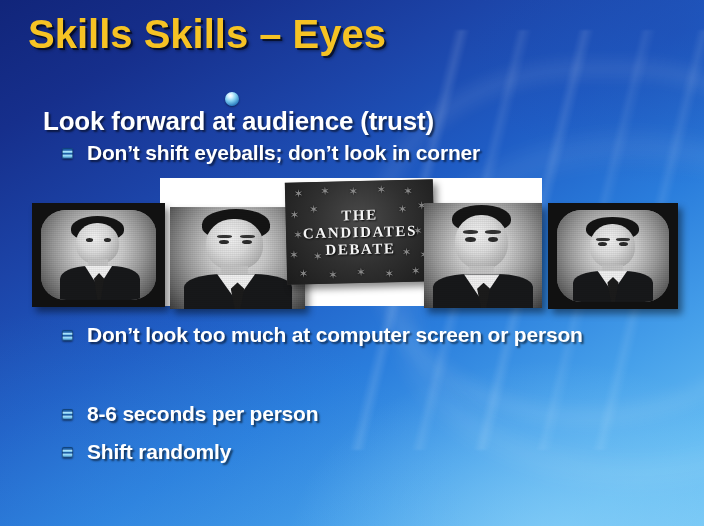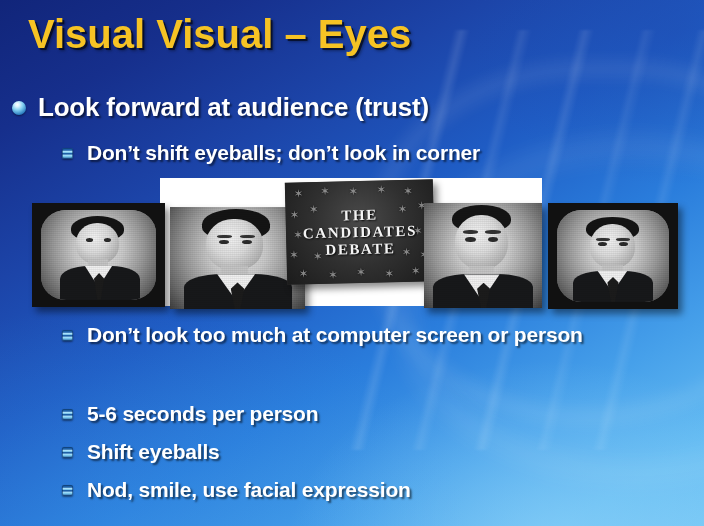--- a/index.html
+++ b/index.html
@@ -90,21 +90,21 @@
     white-space: nowrap;
   }
 
   
   .bullet-row {
     position: absolute;
     display: flex;
     align-items: center;
     white-space: nowrap;
   }
-  .b-l1 { left: 12px; }
+  .b-l1 { left: 43px; flex-direction: column; }
   .b-l2 { left: 62px; }
 
   .dot-sphere {
     width: 14px;
     height: 14px;
     border-radius: 50%;
     background:
       radial-gradient(circle at 38% 26%, #ffffff 0%, #d8f2ff 16%, #7fcdf0 42%, #2d7fc0 74%, #0d3f78 100%);
     box-shadow: 0 1px 2px rgba(0,0,0,0.45);
     flex: 0 0 auto;
@@ -274,21 +274,21 @@
 <body>
 
 <div id="slide">
 
   <div class="bg-base"></div>
   <div class="bg-glow"></div>
   <div class="bg-swoosh"></div>
   <div class="bg-swoosh2"></div>
   <div class="bg-streaks"></div>
 
-  <div class="title">Visual Visual – Eyes</div>
+  <div class="title">Skills Skills – Eyes</div>
 
   <div class="bullet-row b-l1" style="top:92px;">
     <span class="dot-sphere"></span>
     <span class="txt-l1">Look forward at audience (trust)</span>
   </div>
 
   <div class="bullet-row b-l2" style="top:141px;">
     <span class="dot-square"></span>
     <span class="txt-l2">Don’t shift eyeballs; don’t look in corner</span>
   </div>
@@ -391,26 +391,22 @@
   </div>
 
   <div class="bullet-row b-l2" style="top:323px;">
     <span class="dot-square"></span>
     <span class="txt-l2">Don’t look too much at computer screen or person</span>
   </div>
 
 
   <div class="bullet-row b-l2" style="top:402px;">
     <span class="dot-square"></span>
-    <span class="txt-l2">5-6 seconds per person</span>
+    <span class="txt-l2">8-6 seconds per person</span>
   </div>
 
   <div class="bullet-row b-l2" style="top:440px;">
     <span class="dot-square"></span>
-    <span class="txt-l2">Shift eyeballs</span>
-  </div>
-
-  <div class="bullet-row b-l2" style="top:478px;">
-    <span class="dot-square"></span>
-    <span class="txt-l2">Nod, smile, use facial expression</span>
-  </div>
+    <span class="txt-l2">Shift randomly</span>
+  </div>
+
 
 </div>
 
 </body></html>

